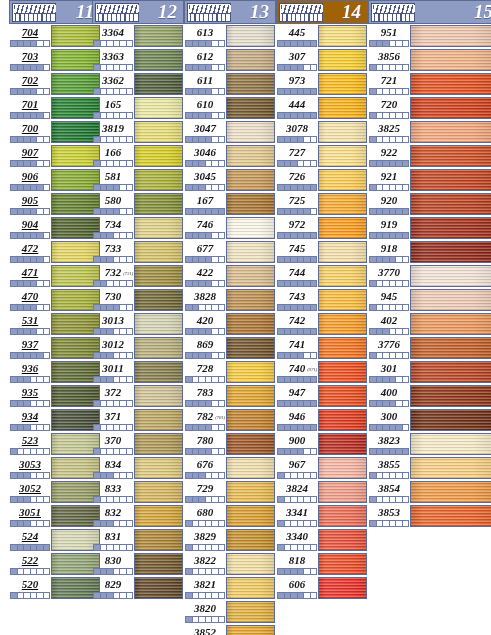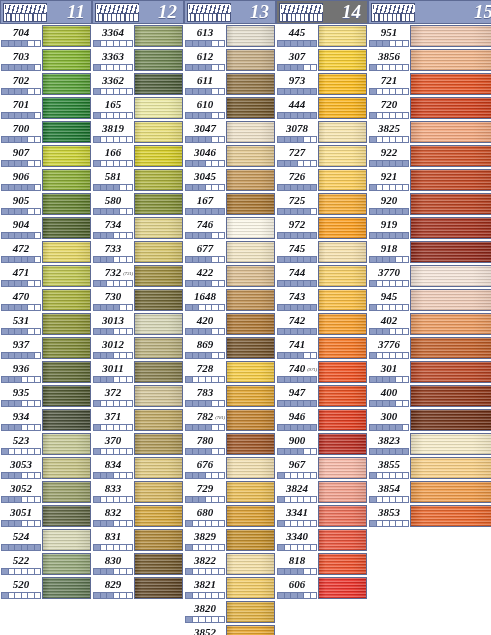--- a/index.html
+++ b/index.html
@@ -140,21 +140,21 @@
       rgba(0,0,0,0.10) 0%,
       rgba(255,255,255,0.08) 14%,
       rgba(255,255,255,0.02) 70%,
       rgba(0,0,0,0.08) 100%);
   }
 </style>
 </head>
 <body>
 
 <div id="sheet">
-    <div class="col" style="left: 0px; width: 92px;">
+    <div class="col" style="left: 9px; width: 92px; text-decoration: underline;">
       <div class="colhead" style="background: rgb(142, 156, 196); border-color: rgb(93, 106, 148);">
         <div class="skein">
           <div class="band">
             <div class="diag"></div>
             <div class="loops"></div>
           </div>
         </div>
         <div class="colnum">11</div>
       </div>
       <div class="row">
@@ -1177,21 +1177,21 @@
             <div class="cellsq"></div>
           </div>
         </div>
         <div class="swatch" style="background: rgb(216, 185, 138); border-color: rgb(93, 106, 148);">
           <div class="tex"></div>
           <div class="shade"></div>
         </div>
       </div>
       <div class="row">
         <div class="meta">
-          <div class="code">1648</div>
+          <div class="code">3828</div>
           <div class="bar">
             <div class="cellsq on"></div>
             <div class="cellsq on"></div>
             <div class="cellsq"></div>
             <div class="cellsq"></div>
             <div class="cellsq"></div>
             <div class="cellsq"></div>
           </div>
         </div>
         <div class="swatch" style="background: rgb(188, 139, 75); border-color: rgb(93, 106, 148);">
@@ -1424,21 +1424,21 @@
         <div class="meta">
           <div class="code">3852</div>
         </div>
         <div class="swatch" style="background: rgb(231, 163, 39); border-color: rgb(93, 106, 148);">
           <div class="tex"></div>
           <div class="shade"></div>
         </div>
       </div>
     </div>
     <div class="col" style="left: 276px; width: 92px;">
-      <div class="colhead" style="background: #737373; border-color: rgb(93, 106, 148);">
+      <div class="colhead" style="background: #a16207; border-color: rgb(93, 106, 148);">
         <div class="skein">
           <div class="band">
             <div class="diag"></div>
             <div class="loops"></div>
           </div>
         </div>
         <div class="colnum">14</div>
       </div>
       <div class="row">
         <div class="meta">

